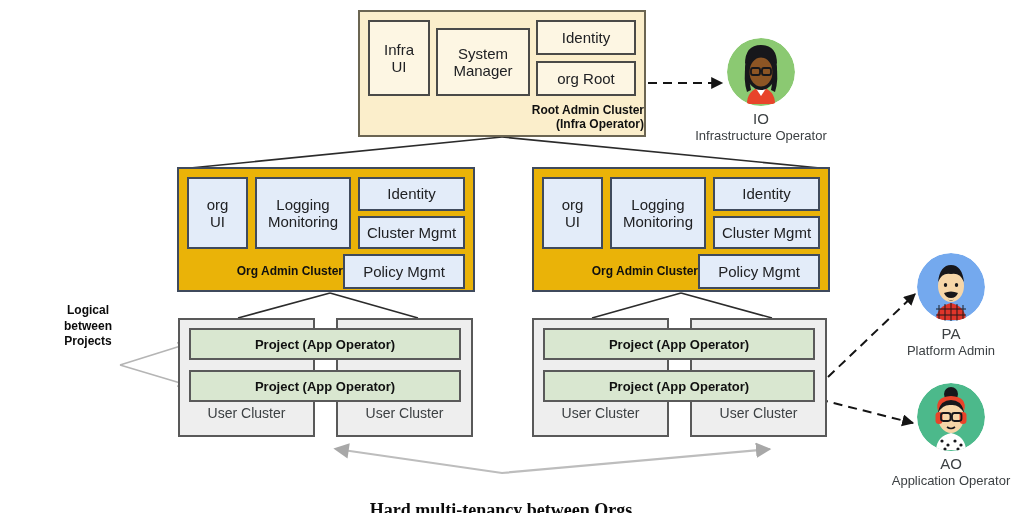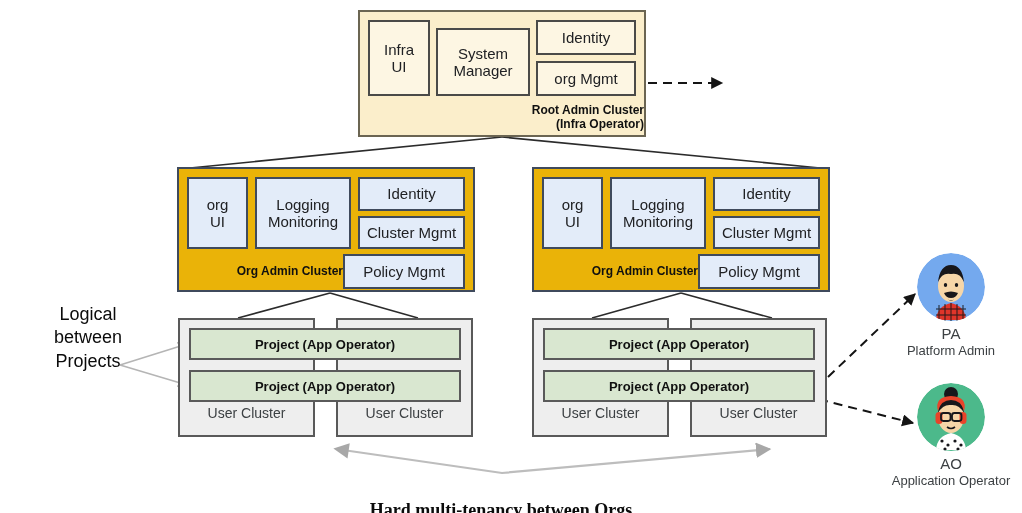--- a/index.html
+++ b/index.html
@@ -16,21 +16,21 @@
   .inner{border:2px solid #4a4a48;background:#fdf6e3;display:flex;align-items:center;
          justify-content:center;text-align:center;font-size:15px;color:#202124;line-height:1.15;}
   .org-cluster .inner{background:#e3ecf9;border-color:#3f4a5c;}
 
   .cluster-title{font-weight:bold;font-size:12px;color:#101010;text-align:right;line-height:1.2;}
   .ucl-label{font-size:14px;color:#3c4043;text-align:center;}
 
   .project{border:2px solid #5a5a5a;background:#d9e7d0;display:flex;align-items:center;
            justify-content:center;font-weight:bold;font-size:13px;color:#101010;}
 
-  .sidenote{font-weight:normal;font-size:18px;color:#0b0b0b;text-align:center;line-height:1.3;}
+  .sidenote{font-weight:bold;font-size:12px;color:#0b0b0b;text-align:center;line-height:1.3;}
   .bottomnote{font-weight:bold;font-size:18px;color:#0b0b0b;text-align:center;}
 
   .persona{display:flex;flex-direction:column;align-items:center;}
   .persona .ring{border-radius:50%;overflow:hidden;position:relative;}
   .persona .abbr{font-size:15px;color:#3c4043;margin-top:4px;}
   .persona .desc{font-size:13px;color:#3c4043;margin-top:1px;white-space:nowrap;}
 
   svg.overlay{position:absolute;left:0;top:0;width:1022px;height:513px;pointer-events:none;}
 </style>
 </head>
@@ -87,21 +87,21 @@
         <span>
           <span>System</span><br>
           <span>Manager</span>
         </span>
       </div>
       <div style="display:flex;flex-direction:column;gap:6px;flex:1;">
         <div class="inner" style="height:35px;">
           <span>Identity</span>
         </div>
         <div class="inner" style="height:35px;">
-          <span>org Mgmt</span>
+          <span>org Root</span>
         </div>
       </div>
     </div>
     <div class="cluster-title" style="margin-top:7px;">
       <span>Root Admin Cluster</span><br>
       <span>(Infra Operator)</span>
     </div>
   </div>
 
   <div class="abs cluster org-cluster" style="left:177px;top:167px;width:298px;height:125px;">
@@ -194,20 +194,39 @@
   </div>
 
   <div class="abs sidenote" style="left:18px;top:303px;width:140px;">
     <div>Logical</div>
     <div>between</div>
     <div>Projects</div>
   </div>
 
   <div class="abs bottomnote" style="left:261px;top:500px;width:480px;font-family:Liberation Serif, serif;">Hard multi-tenancy between Orgs</div>
 
+  <div class="abs persona" style="left:694px;top:38px;width:134px;">
+    <div class="ring" style="width:68px;height:68px;">
+      <svg width="68" height="68" viewBox="0 0 68 68">
+        <circle cx="34" cy="34" r="34" fill="#8bc972"></circle>
+        <path d="M20 66 q0-14 14-17 q14 3 14 17 z" fill="#e8442a"></path>
+        <path d="M28 49 l6 9 l6 -9 z" fill="#ffffff"></path>
+        <ellipse cx="34" cy="31" rx="16" ry="21" fill="#17171b"></ellipse>
+        <ellipse cx="34" cy="34" rx="11.5" ry="14.5" fill="#8d5524"></ellipse>
+        <path d="M18 26 q16 -14 32 0 q0 -19 -16 -19 q-16 0 -16 19 z" fill="#17171b"></path>
+        <path d="M19 24 q-3 18 1 30 l4 -2 q-3 -14 -1 -26 z" fill="#17171b"></path>
+        <path d="M49 24 q3 18 -1 30 l-4 -2 q3 -14 1 -26 z" fill="#17171b"></path>
+        <rect x="24" y="30" width="9" height="7" rx="2" fill="none" stroke="#17171b" stroke-width="1.8"></rect>
+        <rect x="35" y="30" width="9" height="7" rx="2" fill="none" stroke="#17171b" stroke-width="1.8"></rect>
+        <line x1="33" y1="33" x2="35" y2="33" stroke="#17171b" stroke-width="1.8"></line>
+      </svg>
+    </div>
+    <div class="abbr">IO</div>
+    <div class="desc">Infrastructure Operator</div>
+  </div>
 
   <div class="abs persona" style="left:884px;top:253px;width:134px;">
     <div class="ring" style="width:68px;height:68px;">
       <svg width="68" height="68" viewBox="0 0 68 68">
         <circle cx="34" cy="34" r="34" fill="#74a9ee"></circle>
         <path d="M19 67 q1-14 15-17 q14 3 15 17 z" fill="#e0352a"></path>
         <g stroke="#17171b" stroke-width="1.1" opacity=".85">
           <line x1="22" y1="52" x2="22" y2="68"></line>
             <line x1="28" y1="51" x2="28" y2="68"></line>
           <line x1="34" y1="50" x2="34" y2="68"></line>

